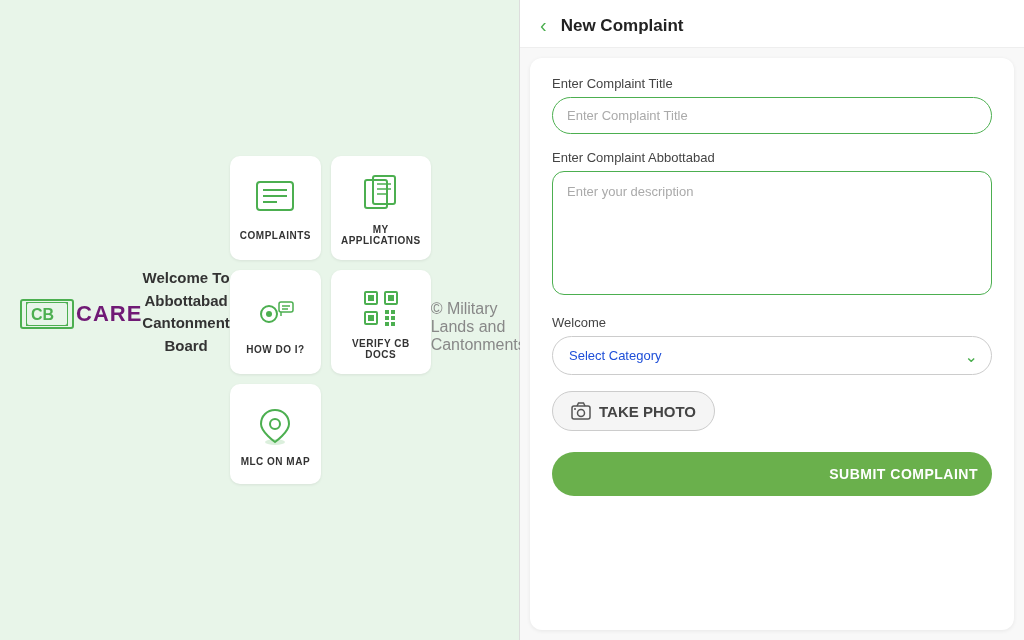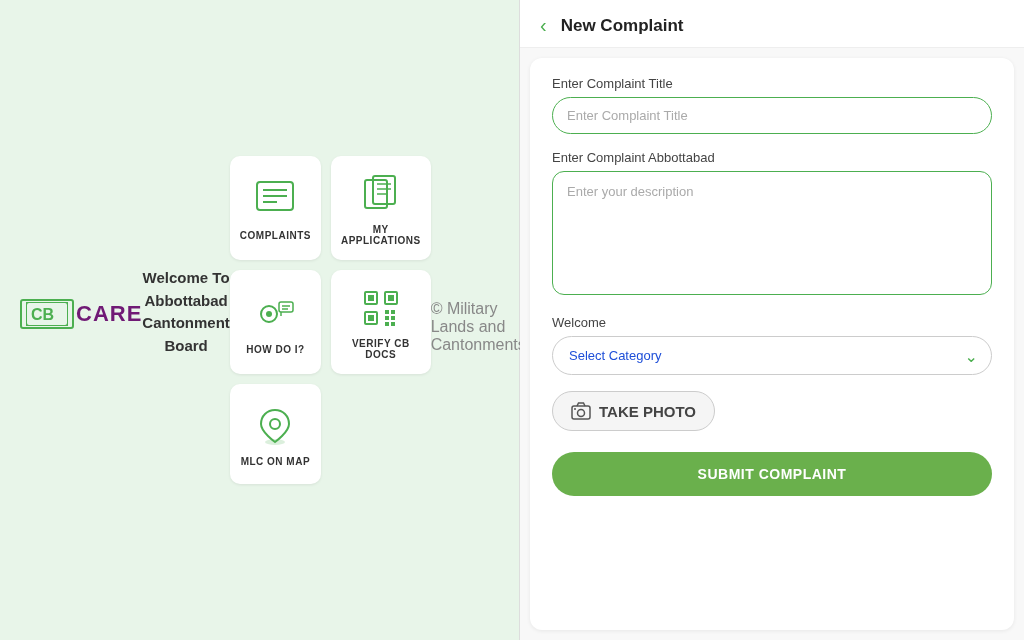--- a/index.html
+++ b/index.html
@@ -216,20 +216,21 @@
       width: 100%;
       padding: 14px;
       background: #6ab04c;
       border: none;
       border-radius: 25px;
       font-size: 14px;
       font-weight: 700;
       color: #fff;
       cursor: pointer;
       letter-spacing: 0.5px;
+      text-align: right;
     }
   </style>
 </head>
 <body>
 
 <div class="container">
 
   <div class="left-panel">
     <div class="logo-area">
       <span class="logo-box">

